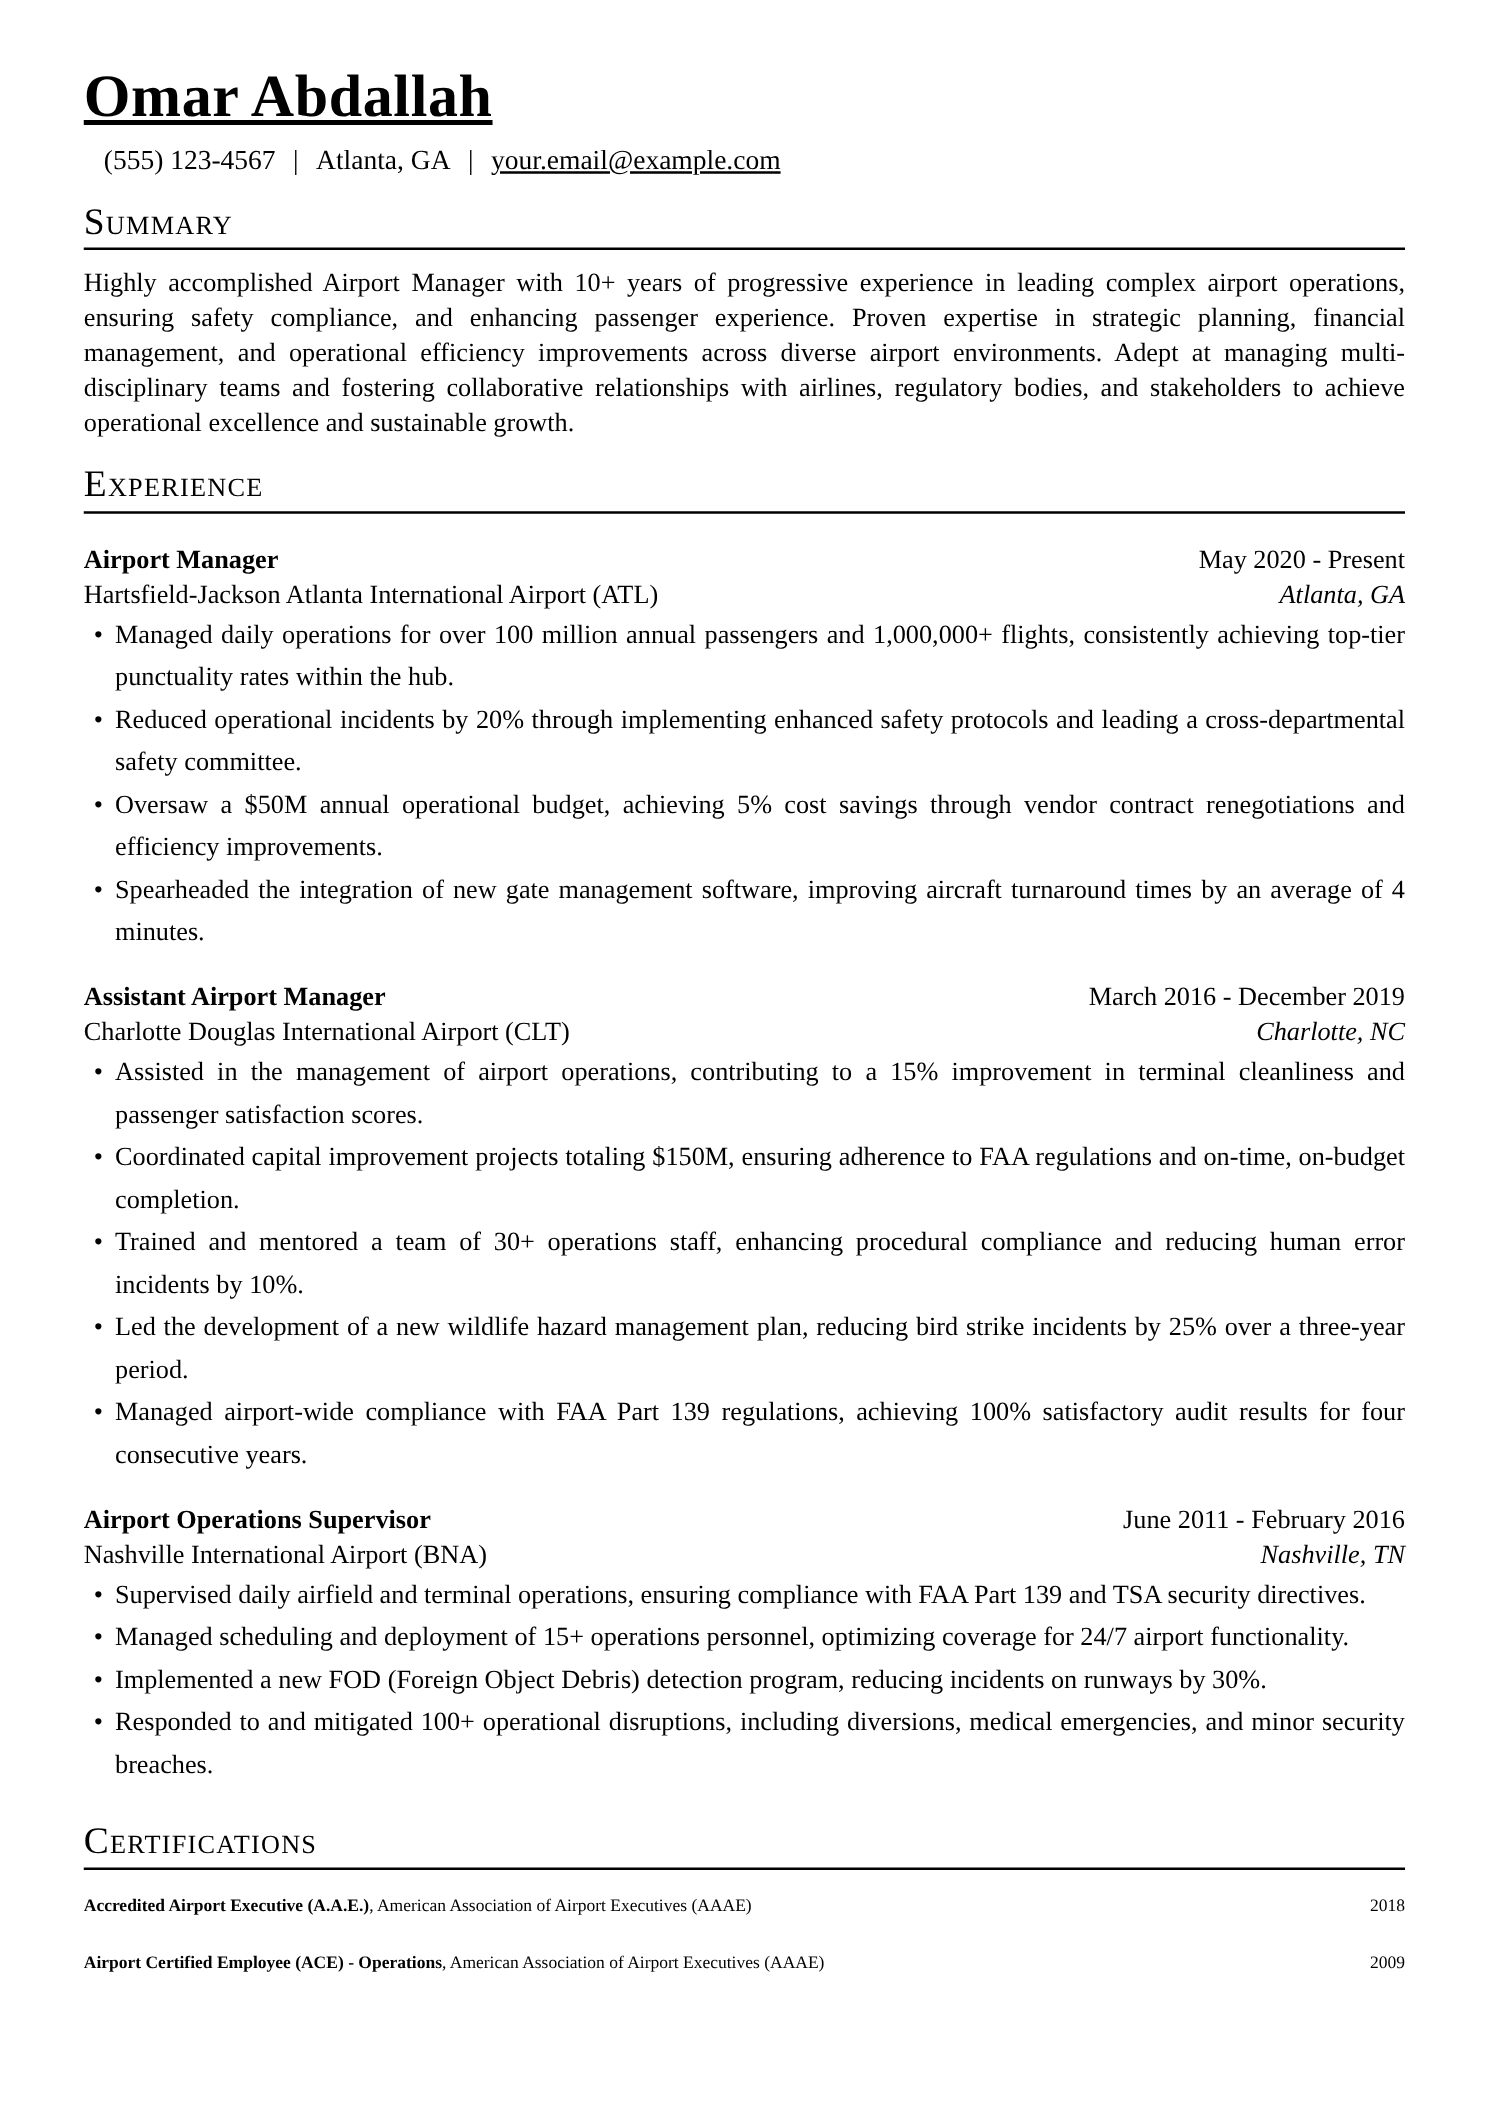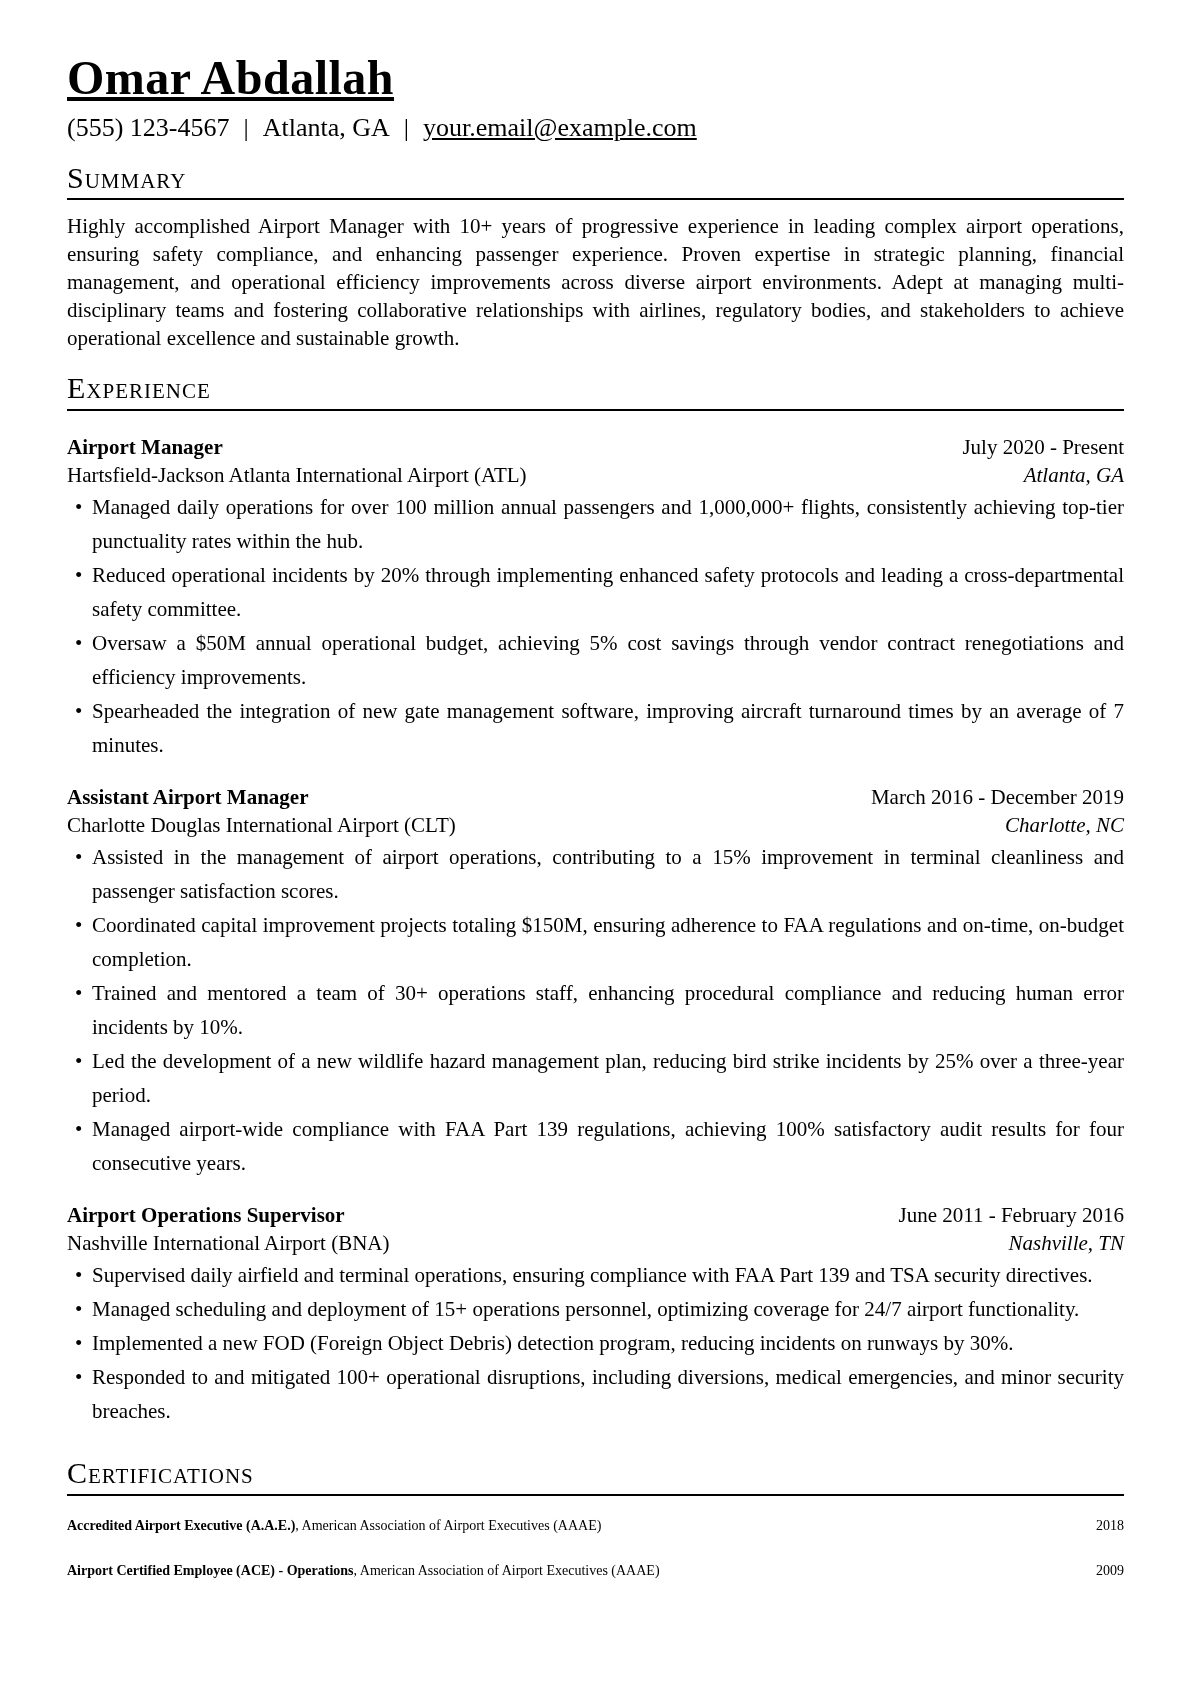--- a/index.html
+++ b/index.html
@@ -20,22 +20,23 @@
   
   .name {
     font-size: 48px;
     line-height: 1.08;
     font-weight: 700;
     letter-spacing: 0.5px;
     text-decoration: underline;
   }
   .contact {
     margin-top: 10px;
-    font-size: 26px;
+    font-size: 22px;
     line-height: 28px;
+    margin-left: 16px;
   }
   .sep { display: inline-block; margin: 0 14px; }
   .email {
     color: #000000;
     text-decoration: underline;
     cursor: pointer;
   }
 
   
   .section { margin-top: 19px; }
@@ -121,31 +122,31 @@
     <p class="summary-text">Highly accomplished Airport Manager with 10+ years of progressive experience in leading complex airport operations, ensuring safety compliance, and enhancing passenger experience. Proven expertise in strategic planning, financial management, and operational efficiency improvements across diverse airport environments. Adept at managing multi-disciplinary teams and fostering collaborative relationships with airlines, regulatory bodies, and stakeholders to achieve operational excellence and sustainable growth.</p>
   </div>
 
   <div class="section">
     <h2 class="sec-heading">Experience</h2>
     <div class="rule"></div>
 
     <div class="job">
       <div class="job-row">
         <span class="job-title">Airport Manager</span>
-        <span class="job-dates">July 2020 - Present</span>
+        <span class="job-dates">May 2020 - Present</span>
       </div>
       <div class="job-row">
         <span class="job-employer">Hartsfield-Jackson Atlanta International Airport (ATL)</span>
         <span class="job-location">Atlanta, GA</span>
       </div>
       <ul class="bullets">
         <li>Managed daily operations for over 100 million annual passengers and 1,000,000+ flights, consistently achieving top-tier punctuality rates within the hub.</li>
         <li>Reduced operational incidents by 20% through implementing enhanced safety protocols and leading a cross-departmental safety committee.</li>
         <li>Oversaw a $50M annual operational budget, achieving 5% cost savings through vendor contract renegotiations and efficiency improvements.</li>
-        <li>Spearheaded the integration of new gate management software, improving aircraft turnaround times by an average of 7 minutes.</li>
+        <li>Spearheaded the integration of new gate management software, improving aircraft turnaround times by an average of 4 minutes.</li>
       </ul>
     </div>
 
     <div class="job">
       <div class="job-row">
         <span class="job-title">Assistant Airport Manager</span>
         <span class="job-dates">March 2016 - December 2019</span>
       </div>
       <div class="job-row">
         <span class="job-employer">Charlotte Douglas International Airport (CLT)</span>

